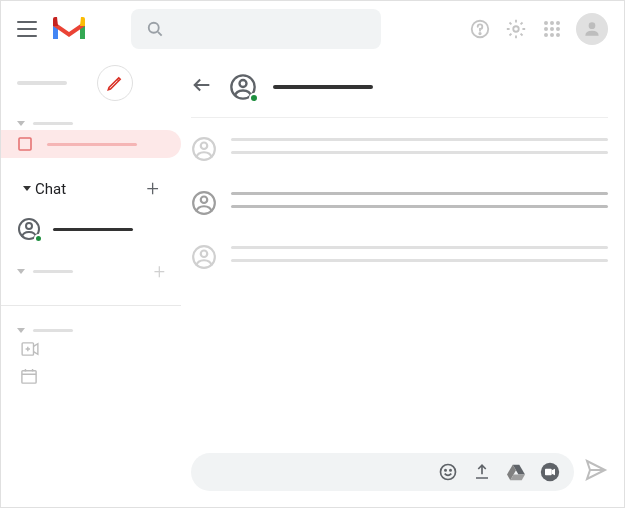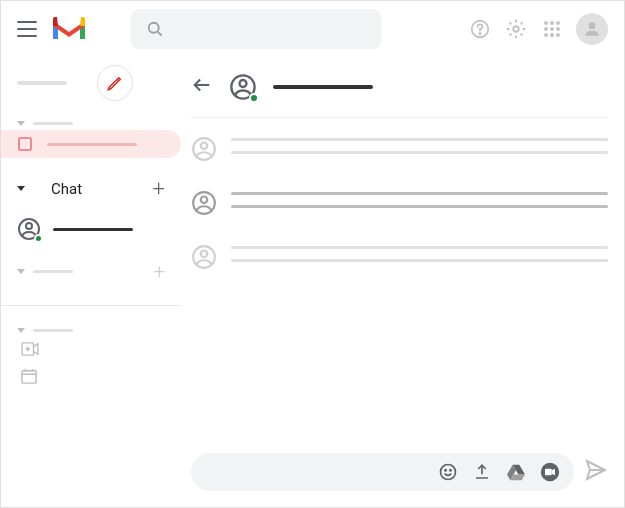--- a/index.html
+++ b/index.html
@@ -154,22 +154,22 @@
       height: 3px;
       background: #e0e0e0;
       border-radius: 2px;
     }
     .nav-item.active .nav-line {
       background: #f5b5b5;
     }
     .chat-header {
       display: flex;
       align-items: center;
-      padding: 10px 16px;
-      gap: 26px;
+      padding: 10px 22px;
+      gap: 4px;
       font-size: 15px;
       color: #202124;
     }
     .chat-header .plus {
       margin-left: auto;
       font-size: 22px;
       color: #5f6368;
       font-weight: 300;
       cursor: pointer;
     }

